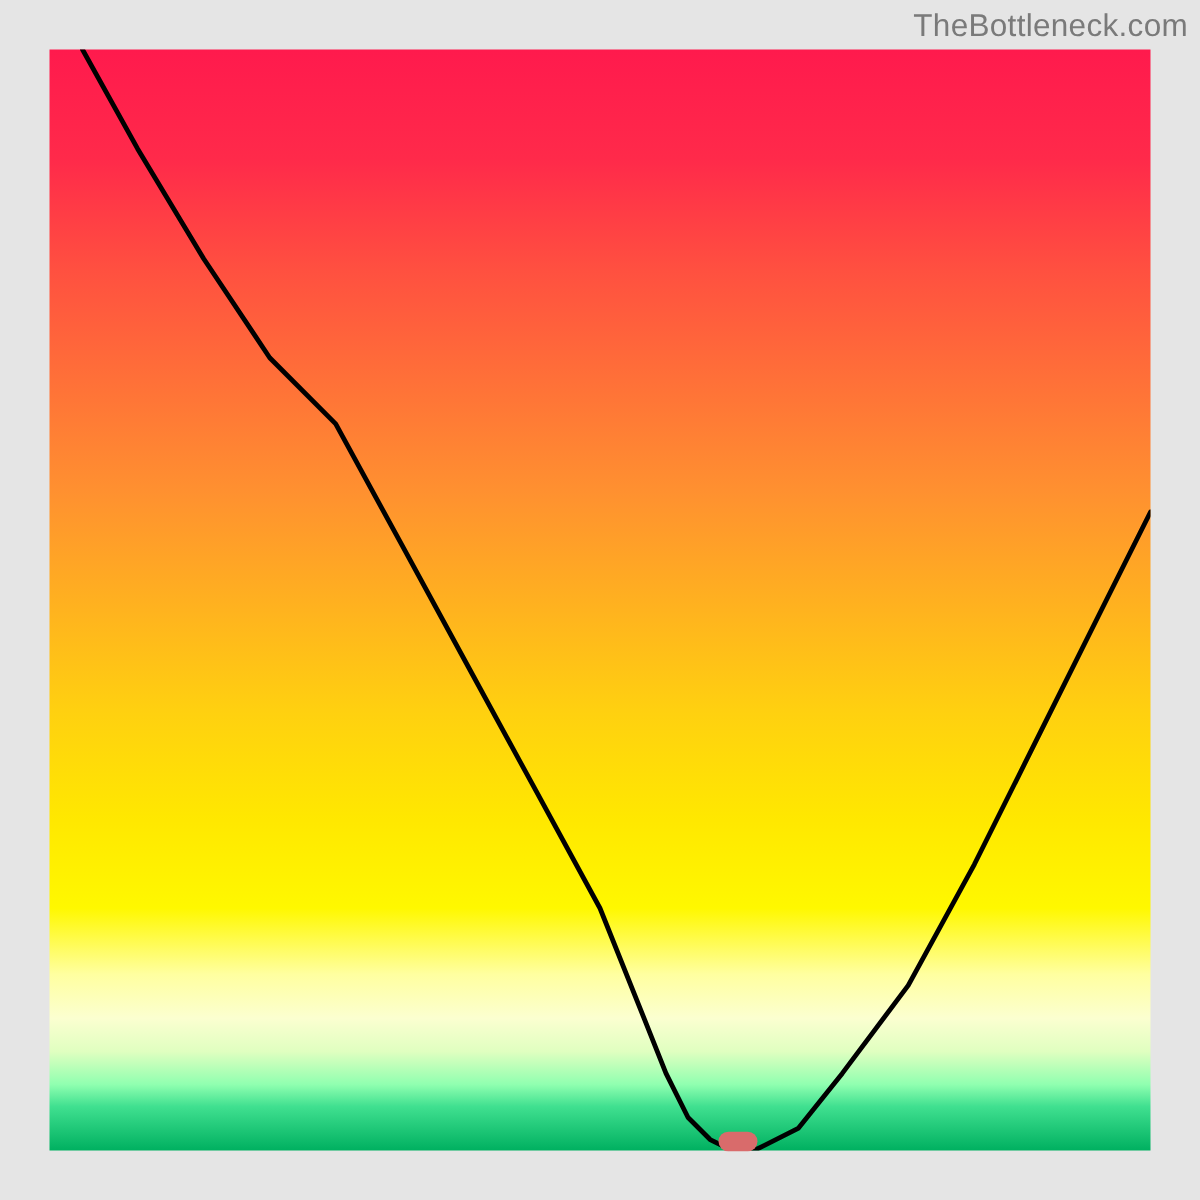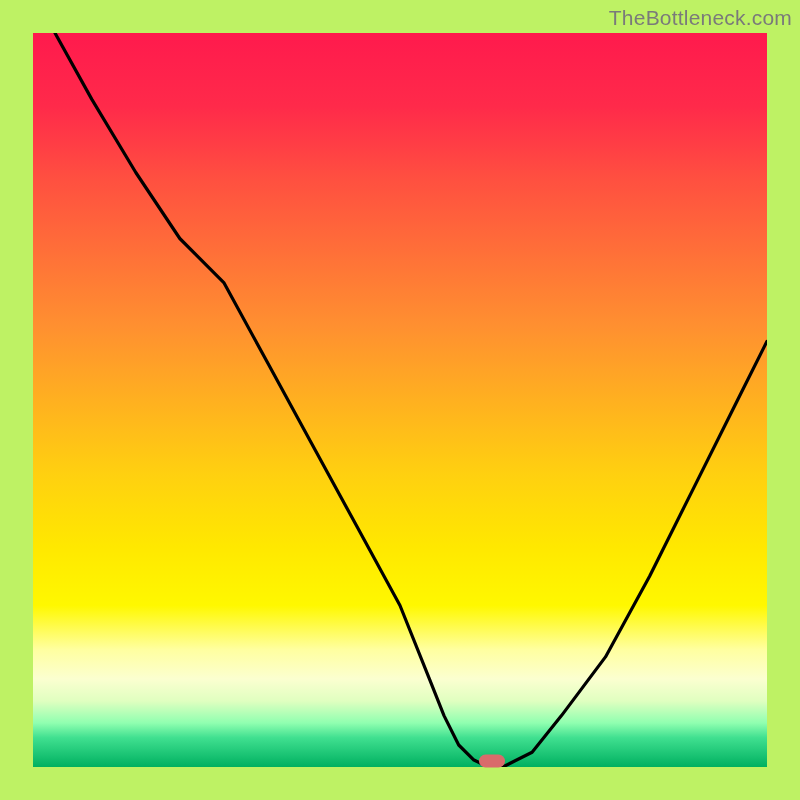--- a/index.html
+++ b/index.html
@@ -1,21 +1,21 @@
 <!DOCTYPE html>
 <html><head>
 <meta charset="utf-8">
 <style>
   * { margin: 0; padding: 0; box-sizing: border-box; }
   html, body { width: 800px; height: 800px; overflow: hidden; background: #000; }
   .chart-container {
     position: relative;
     width: 800px;
     height: 800px;
-    background: #bef264;
+    background: #e5e5e5;
   }
   .plot-area {
     position: absolute;
     left: 33px;
     top: 33px;
     width: 734px;
     height: 734px;
     background: linear-gradient(to bottom,
       #ff1a4d 0%,
       #ff2a4a 10%,

